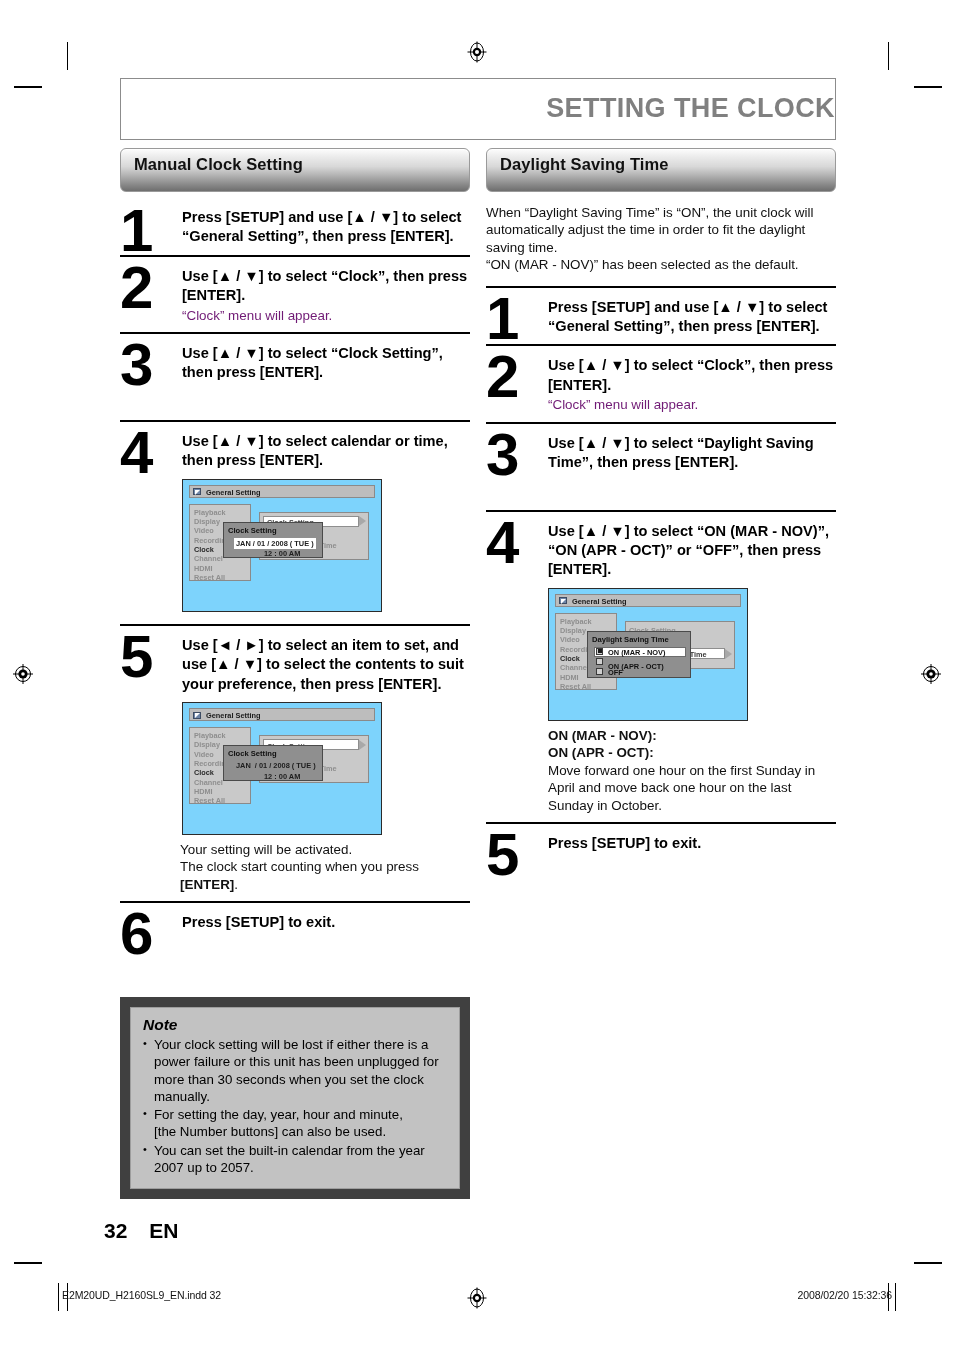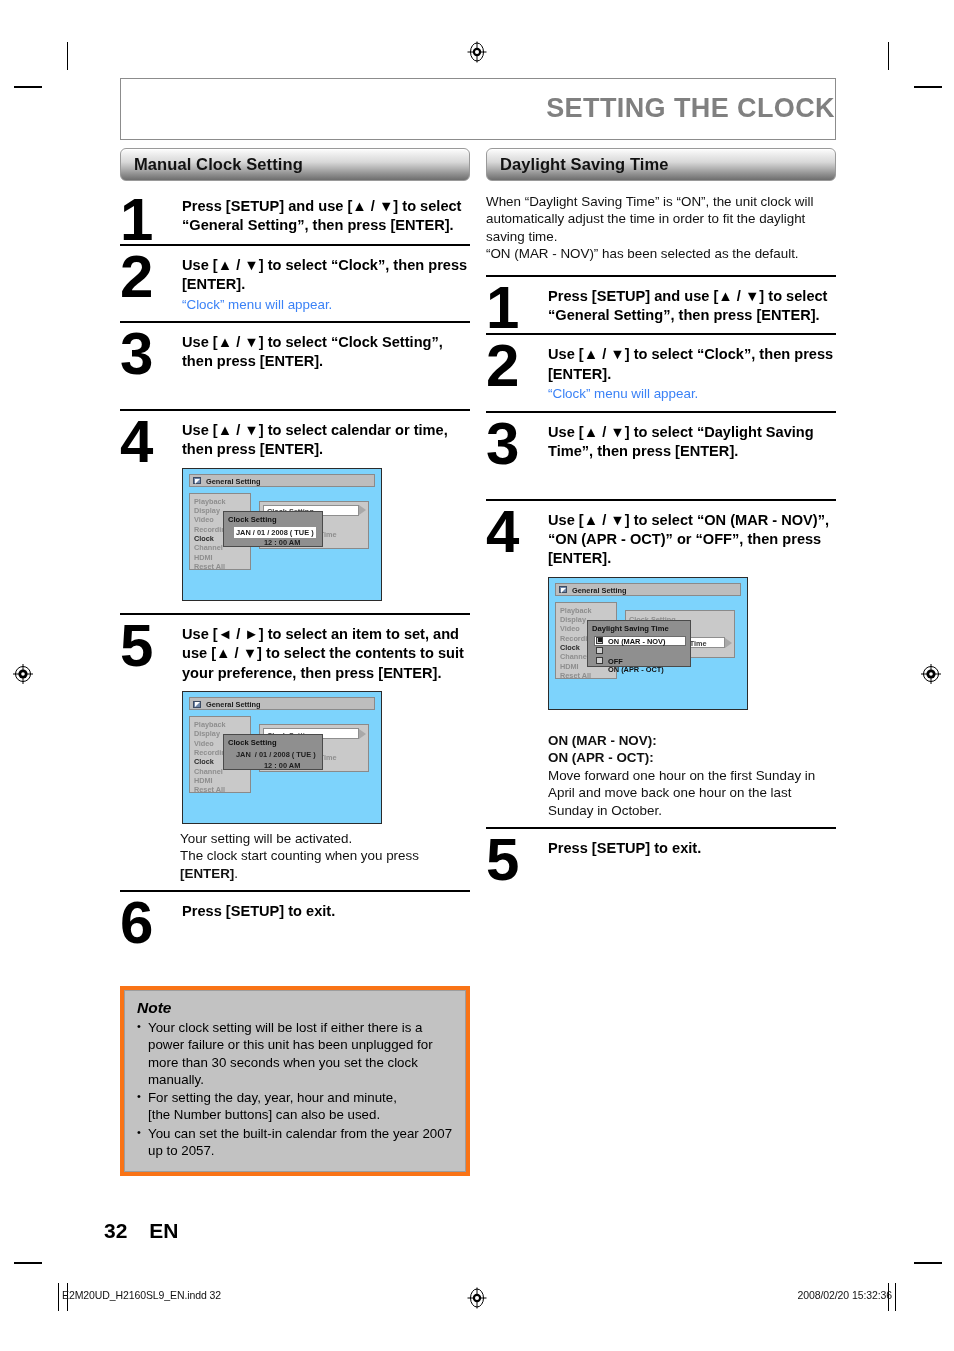--- a/index.html
+++ b/index.html
@@ -58,21 +58,21 @@
     position: absolute;
     top: 70px;
     width: 350px;
   }
   .col-left  { left: 0px; }
   .col-right { left: 366px; }
 
   
   .sect-head {
     position: relative;
-    height: 33px;
+    height: 44px;
     border-radius: 6px;
     border: 1px solid #9a9a9a;
     box-sizing: border-box;
     background: linear-gradient(to bottom,
                 #fdfdfd 0%,
                 #ececec 18%,
                 #d8d8d8 42%,
                 #b4b4b4 62%,
                 #8e8e8e 82%,
                 #6e6e6e 100%);
@@ -124,21 +124,21 @@
   .step-title {
     font-size: 14.6px;
     line-height: 19.4px;
     font-weight: bold;
     color: #000;
   }
   .step-sub {
     font-size: 13.4px;
     line-height: 17.4px;
     font-weight: normal;
-    color: #3b82f6;
+    color: #701a75;
     margin-top: 1px;
   }
   .step-extra {
     margin-left: 60px;
     font-size: 13.4px;
     line-height: 17.4px;
     color: #111;
   }
   .step-extra b { font-weight: bold; }
 
@@ -309,22 +309,22 @@
     font-size: 13.4px;
     line-height: 17.4px;
     color: #111;
   }
   .deflist .dt { font-weight: bold; }
 
   
   .note-box {
     position: relative;
     margin-top: 14px;
-    background: #f97316;
-    padding: 4px;
+    background: #404040;
+    padding: 10px;
     box-sizing: border-box;
   }
   .note-inner {
     background: #c2c2c2;
     border: 1px solid #9d9d9d;
     padding: 8px 12px 12px 12px;
   }
   .note-title {
     font-size: 15.5px;
     font-weight: bold;
@@ -641,27 +641,27 @@
             <span>Daylight Saving Time</span>
           </div>
           <div class="arrow" style="top:27px;"></div>
         </div>
         <div class="osd-dialog" style="left:38px; top:42px; width:104px; height:47px;">
           <div class="dlg-title">Daylight Saving Time</div>
           <div class="optrow-hl" style="left:6px; top:15px; width:92px; height:10px;"></div>
           <div class="chk on" style="left:8px; top:16px;"></div>
           <div class="opt" style="left:20px; top:16px;">ON (MAR - NOV)</div>
           <div class="chk" style="left:8px; top:26px;"></div>
-          <div class="opt" style="left:20px; top:44px;">ON (APR - OCT)</div>
+          <div class="opt" style="left:20px; top:30px;">ON (APR - OCT)</div>
           <div class="chk" style="left:8px; top:36px;"></div>
           <div class="opt" style="left:20px; top:36px;">OFF</div>
         </div>
       </div>
 
-      <div class="deflist" style="margin-top:22px;">
+      <div class="deflist" style="margin-top:6px;">
         <div class="dt">ON (MAR - NOV):</div>
         <div class="dt">ON (APR - OCT):</div>
         <div>Move forward one hour on the first Sunday in April and move back one hour on the last Sunday in October.</div>
       </div>
     </div>
 
     <div class="step" style="min-height:70px;">
       <div class="step-num">5</div>
       <div class="step-body">
         <div class="step-title">Press [SETUP] to exit.</div>

